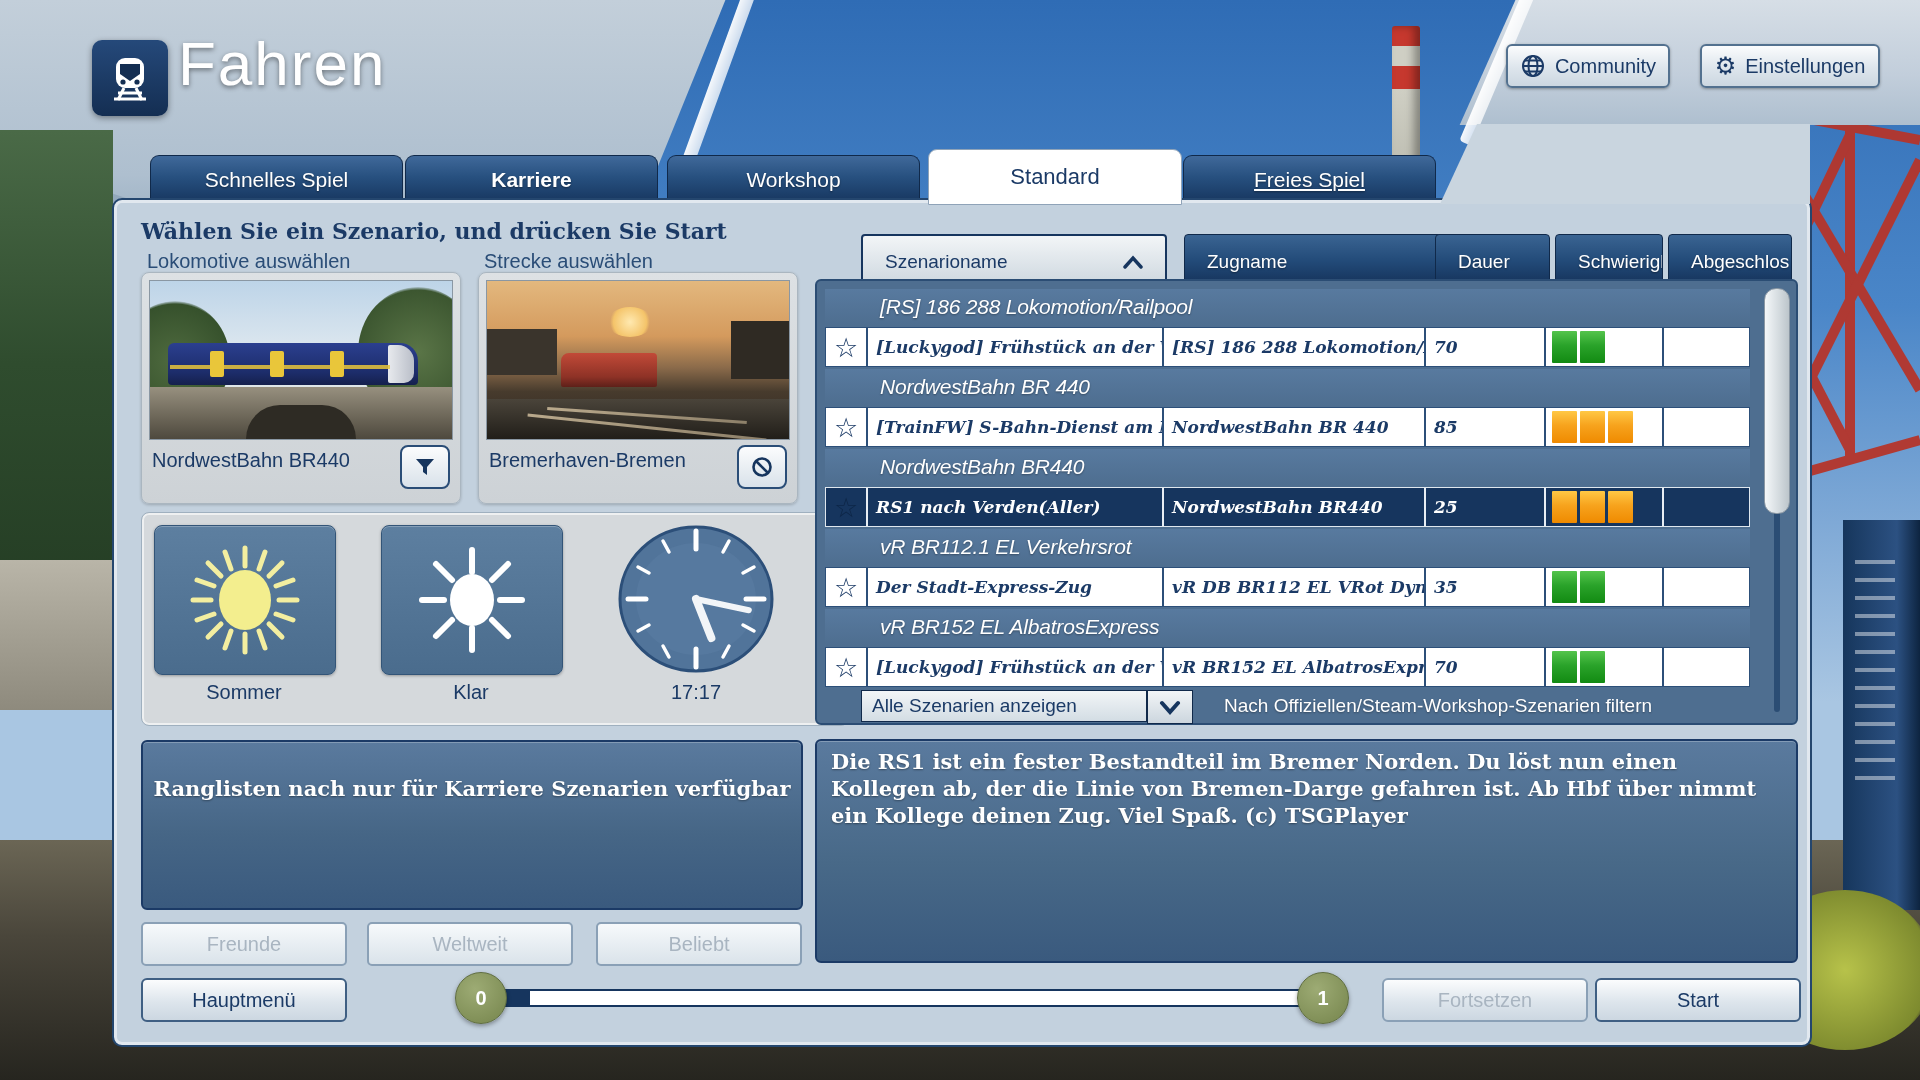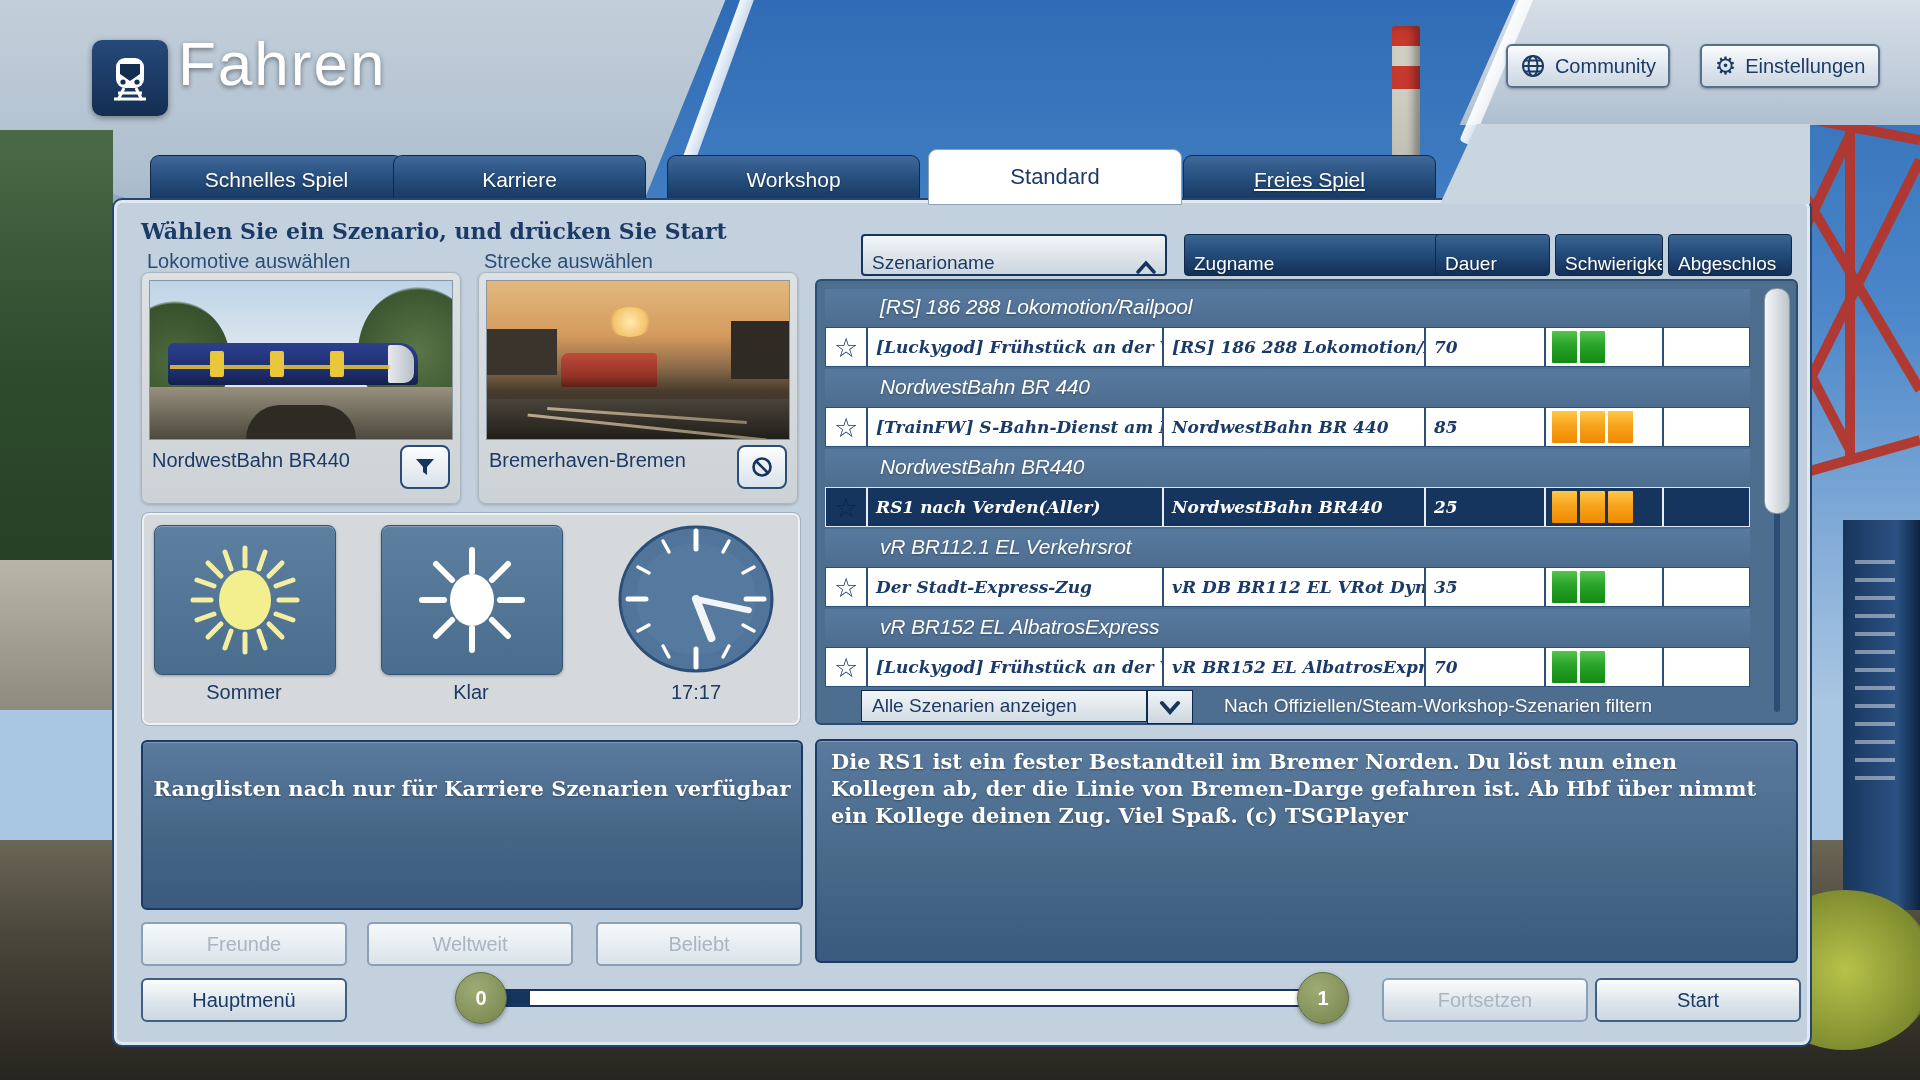--- a/index.html
+++ b/index.html
@@ -52,21 +52,21 @@
   .btn-settings{left:1700px;top:44px;width:176px;}
   .gear-glyph{font-family:"DejaVu Sans",sans-serif;font-size:24px;line-height:1;}
 
   
   .tab{top:155px;height:47px;border-radius:9px 9px 0 0;color:#fff;font-size:21px;
        background:linear-gradient(180deg,#40699a 0%,#27507f 45%,#16355e 100%);
        border:1px solid #10294a;border-bottom:none;display:flex;align-items:center;justify-content:center;cursor:pointer;
        text-shadow:0 1px 2px rgba(0,0,0,.4);margin-left:37px;}
   .tab.active{top:149px;height:54px;background:#fff;color:#1b3a66;text-shadow:none;
        border:1px solid #8fa3b8;z-index:6;font-size:22px;}
-  .tab1{left:113px;width:251px;} .tab2{left:356px;width:251px;} .tab3{left:630px;width:251px;}
+  .tab1{left:113px;width:251px;} .tab2{left:368px;width:251px;font-weight:bold;} .tab3{left:630px;width:251px;}
   .tab4{left:891px;width:252px;} .tab5{left:1146px;width:251px;text-decoration:underline;}
 
   
   .search{left:1472px;top:158px;width:318px;height:40px;border-radius:20px;
        background:linear-gradient(180deg,#c9c9c9,#e4e4e4);border:2px solid #1b3a66;
        display:flex;align-items:center;padding:0 4px 0 12px;box-sizing:border-box;z-index:7;}
   .search input{flex:1;border:none;outline:none;background:transparent;font-family:"DejaVu Serif",serif;
        font-style:italic;font-size:19px;color:#555;min-width:0;}
   .search-clear{width:30px;height:30px;border-radius:50%;background:#16355e;display:flex;
        align-items:center;justify-content:center;cursor:pointer;flex:0 0 auto;}
@@ -111,21 +111,21 @@
        background:radial-gradient(circle,#ffe9b0,#f4c46a 60%,transparent 72%);}
   .t2-platform{position:absolute;left:0;bottom:0;width:100%;height:40px;background:linear-gradient(180deg,#4a443a,#211e19);}
   .t2-shelterL{position:absolute;left:0;top:48px;width:70px;height:46px;background:#3a342c;}
   .t2-train{position:absolute;left:74px;top:72px;width:96px;height:34px;border-radius:8px 4px 2px 2px;
        background:linear-gradient(180deg,#c24a38,#8e3226 70%,#5e2019);}
   .t2-rail{position:absolute;background:linear-gradient(90deg,#b9a98c,#8d8069);height:3px;}
   .t2-bldgR{position:absolute;right:0;top:40px;width:58px;height:58px;background:#2f2a23;}
 
   
   .weather-panel{left:141px;top:512px;width:658px;height:212px;background:#d5d9dc;
-       border-radius:8px;border:1px solid #9fb0bf;box-shadow:inset 0 0 0 2px rgba(255,255,255,.6);}
+       border-radius:8px;border:1px solid #9fb0bf;box-shadow:inset 0 0 0 2px rgba(255,255,255,.6);padding-left:48px;}
   .wx-tile{position:absolute;top:12px;width:180px;height:148px;border-radius:8px;cursor:pointer;
        background:linear-gradient(180deg,#5d7fa0 0%,#4a6c8d 100%);border:1px solid #335578;
        box-shadow:inset 0 1px 0 rgba(255,255,255,.25),0 1px 3px rgba(0,0,0,.3);
        display:flex;align-items:center;justify-content:center;}
   .wx-tile1{left:12px;} .wx-tile2{left:239px;}
   .wx-label{position:absolute;top:168px;font-size:20px;color:#1b3a66;text-align:center;}
   .wx-l1{left:12px;width:180px;} .wx-l2{left:239px;width:180px;} .wx-l3{left:474px;width:160px;}
   .clock-wrap{position:absolute;left:474px;top:6px;width:160px;height:160px;cursor:pointer;}
 
   
@@ -148,23 +148,23 @@
   .btn-start{left:1595px;}
   .slider-track{left:502px;top:989px;width:812px;height:18px;background:#fff;border:2px solid #16355e;
        box-sizing:border-box;}
   .slider-fill{position:absolute;left:0;top:0;height:100%;width:26px;background:#16355e;}
   .page-marker{top:972px;width:50px;height:50px;border-radius:50%;color:#fff;font-size:20px;font-weight:bold;
        background:radial-gradient(circle at 38% 32%,#9dab74,#7f8e56 75%);border:1px solid #5f6d40;
        box-shadow:0 2px 4px rgba(0,0,0,.35);display:flex;align-items:center;justify-content:center;z-index:5;}
   .pm0{left:455px;} .pm1{left:1297px;}
 
   
-  .th{top:234px;height:42px;border-radius:4px;border:1px solid #10294a;color:#fff;font-size:19px;
+  .th{top:234px;height:55px;border-radius:4px;border:1px solid #10294a;color:#fff;font-size:19px;
       background:linear-gradient(180deg,#3a6492 0%,#224a78 50%,#132f56 100%);
-      display:flex;align-items:flex-end;padding:0 9px;box-sizing:border-box;cursor:pointer;
+      display:flex;align-items:center;padding:0 22px;box-sizing:border-box;cursor:pointer;
       text-shadow:0 1px 2px rgba(0,0,0,.4);white-space:nowrap;overflow:hidden;}
   .th.sorted{background:linear-gradient(180deg,#f2f5f7,#ccd6de);color:#1b3a66;text-shadow:none;
       border:2px solid #16355e;justify-content:space-between;}
   .th-szen{left:861px;width:306px;} .th-zug{left:1172px;width:258px;margin-left:12px;}
   .th-dauer{left:1435px;width:115px;} .th-schw{left:1555px;width:108px;} .th-abg{left:1668px;width:124px;}
 
   .table-panel{left:815px;top:279px;width:983px;height:446px;background:#4e6e90;
       border:2px solid #2b4d74;border-radius:6px;box-sizing:border-box;}
   .tbody{position:absolute;left:8px;top:6px;width:925px;font-style:italic;}
   .t-group{height:36px;display:flex;align-items:center;margin-top:2px;

